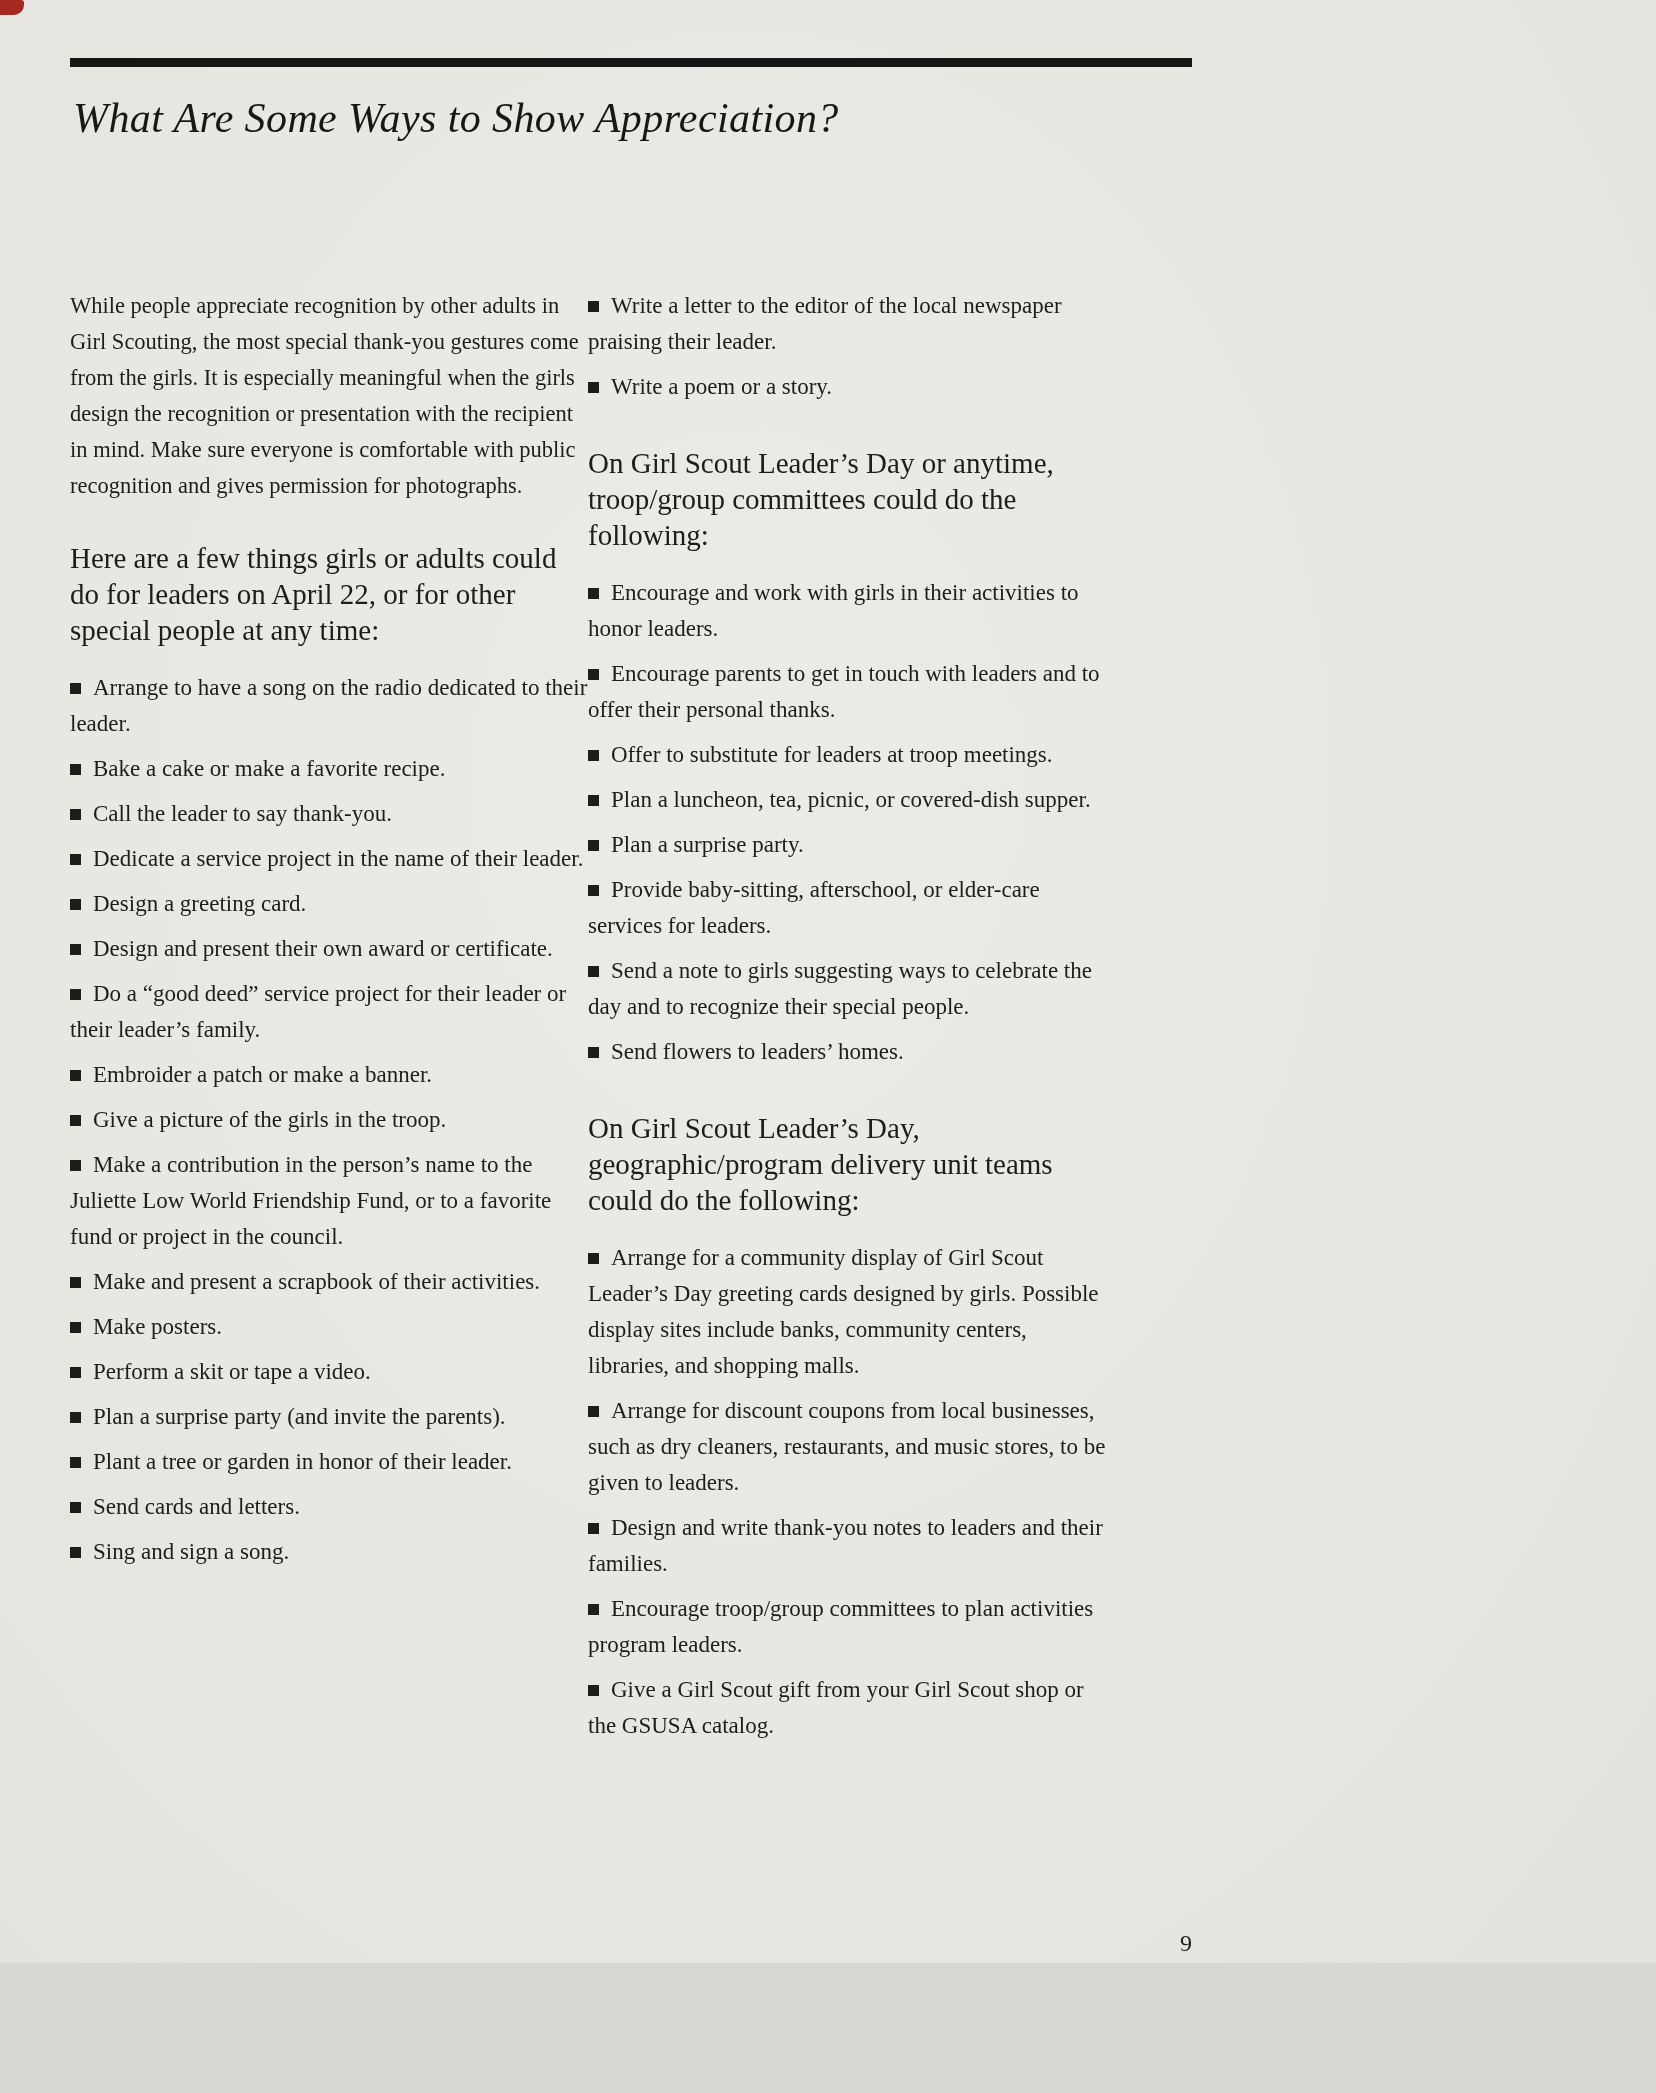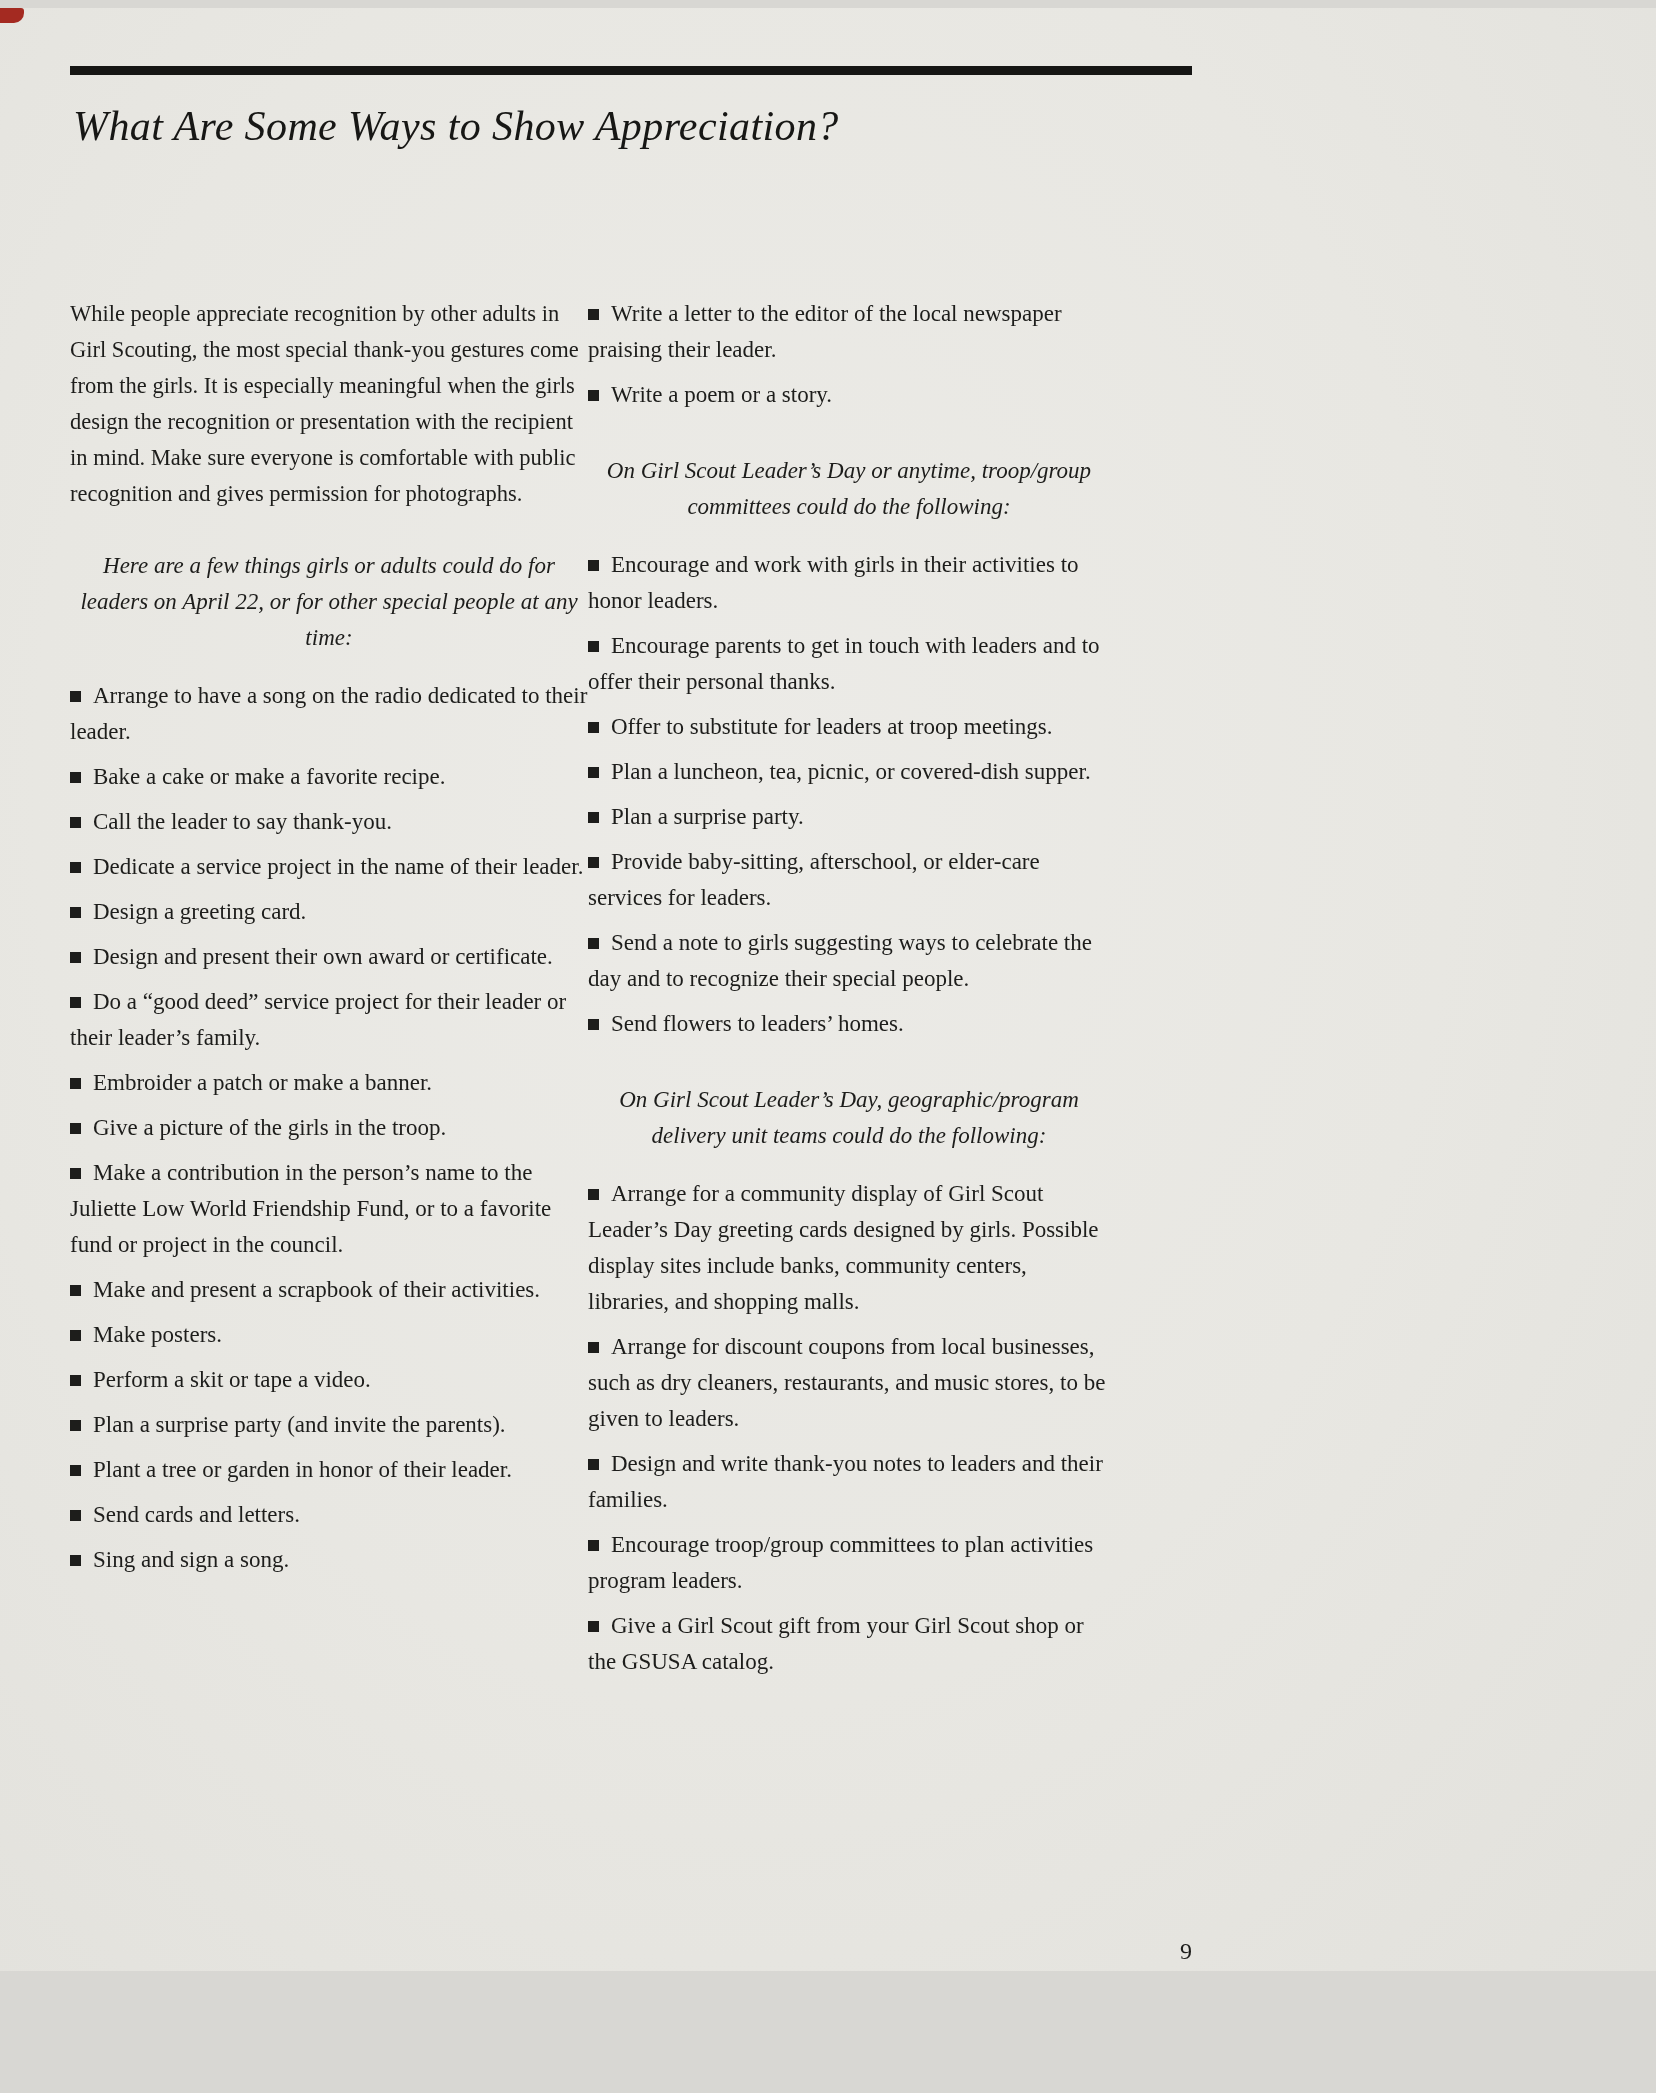--- a/index.html
+++ b/index.html
@@ -1,21 +1,21 @@
 <!DOCTYPE html>
 <html><head>
 <meta charset="utf-8">
 <style>
   html, body { margin: 0; padding: 0; }
   body { background: #d8d7d3; }
   .page {
     position: relative;
     width: 1656px;
     height: 1963px;
-    margin: 8px auto;
+    margin: 0 auto;
     background: radial-gradient(ellipse at 45% 40%, #ecebe7 0%, #e8e7e2 55%, #e2e1dc 100%);
     font-family: "Liberation Serif", serif;
     color: #1d1d1b;
     overflow: hidden;
   }
   .corner-mark {
     position: absolute;
     left: 0; top: 0;
     width: 24px; height: 15px;
     background: #9e1a10;
@@ -46,24 +46,22 @@
   }
   .col-left  { width: 518px; }
   .col-right { width: 522px; }
   .body-par {
     margin: 0;
     font-size: 22.5px;
     line-height: 36px;
   }
   .lead-in {
     margin: 36px 0 22px;
-    font-size: 23px;
+    font-size: 29px;
     line-height: 36px;
-    font-style: italic;
-    text-align: center;
   }
   .col-right .lead-in { margin-top: 40px; }
   ul.bullets {
     list-style: none;
     margin: 0;
     padding: 0;
     font-size: 23px;
     line-height: 36px;
   }
   ul.bullets li { margin: 0 0 9px; }

